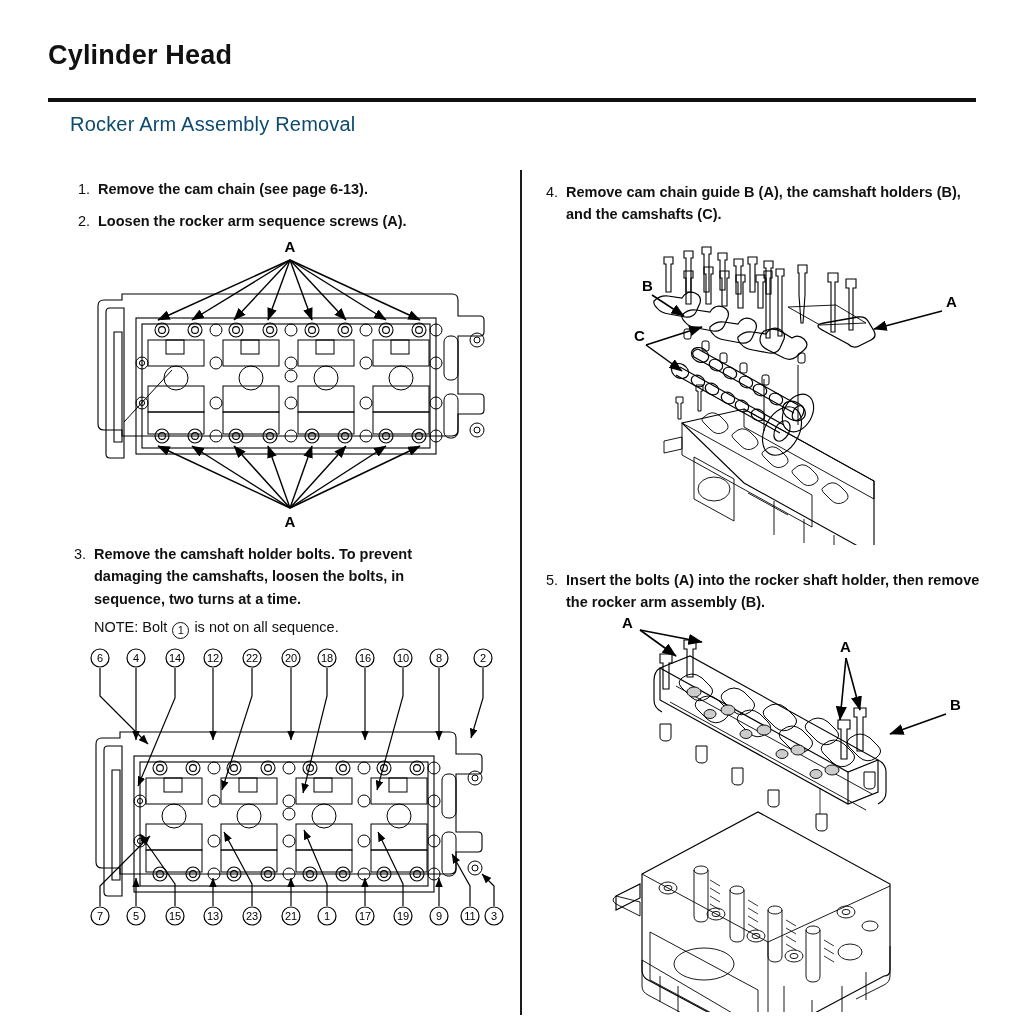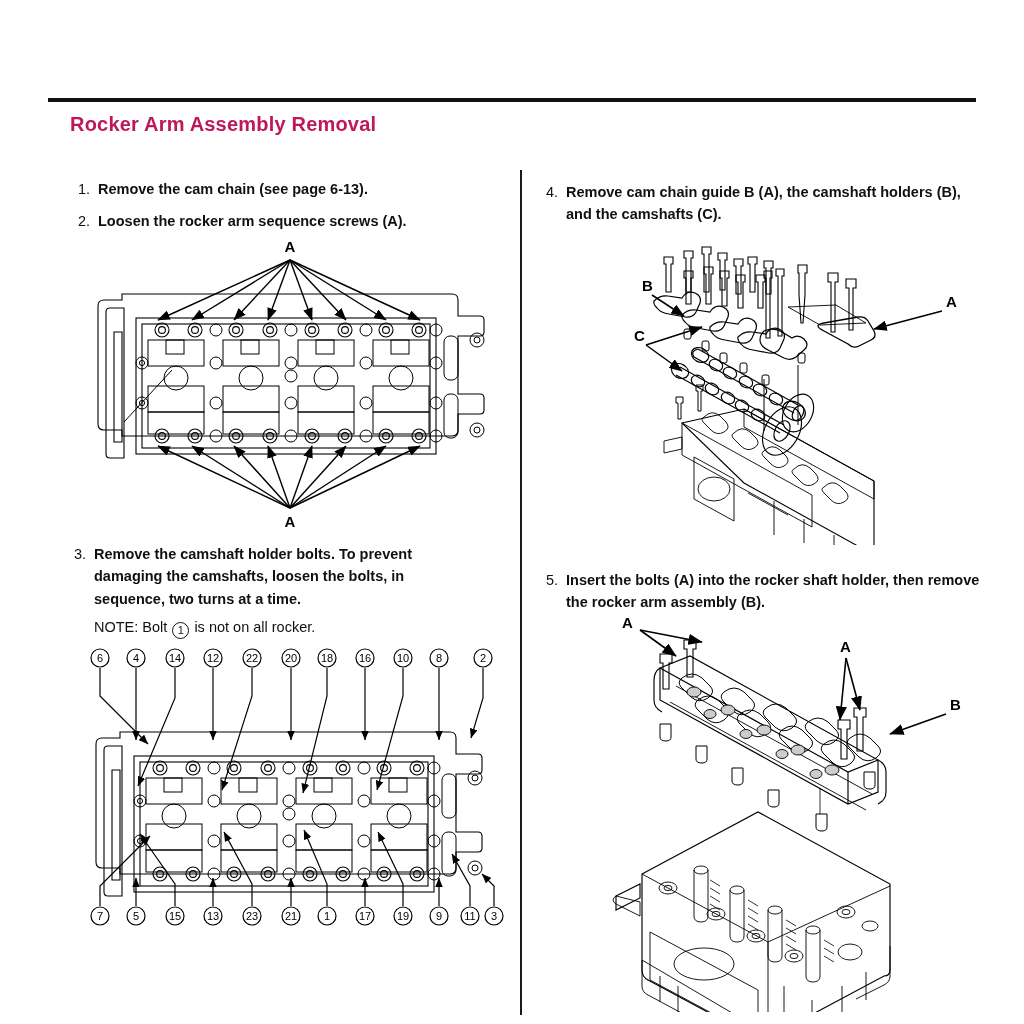--- a/index.html
+++ b/index.html
@@ -16,21 +16,21 @@
     position:absolute;left:48px;top:40px;
     font-size:27px;font-weight:bold;letter-spacing:.2px;
     color:#111;
   }
   .rule{
     position:absolute;left:48px;top:98px;width:928px;height:4px;
     background:#111;
   }
   .section-title{
     position:absolute;left:70px;top:113px;
-    font-size:20px;font-weight:bold;letter-spacing:.2px;color:#be185d;
+    font-size:20px;font-weight:normal;letter-spacing:.2px;color:#0c4a6e;
   }
 
   
   .divider{
     position:absolute;left:520px;top:170px;width:2px;height:845px;
     background:#1a1a1a;
   }
 
   
   .watermark{
@@ -66,20 +66,21 @@
   .f-botright{left:598px;top:612px;}
 
   
   text.lbl{font-family:"Liberation Sans",sans-serif;font-size:15px;font-weight:bold;fill:#000;}
 </style>
 </head>
 <body>
 
 <div class="page">
 
+  <div class="page-title">Cylinder Head</div>
   <div class="rule"></div>
   <div class="section-title">Rocker Arm Assembly Removal</div>
 
   <div class="divider"></div>
 
 
   <div class="step s1">
     <span class="num">1.</span>
     <span class="body">Remove the cam chain (see page 6-13).</span>
   </div>
@@ -229,21 +230,21 @@
     </svg>
   </div>
 
   <div class="step s3">
     <span class="num">3.</span>
     <span class="body">Remove the camshaft holder bolts. To prevent damaging the camshafts, loosen the bolts, in sequence, two turns at a time.</span>
   </div>
   <div class="note s3note">
     <span>NOTE: Bolt</span>
     <span class="circnum">1</span>
-    <span>is not on all rocker.</span>
+    <span>is not on all sequence.</span>
   </div>
 
   <div class="fig f-botleft">
     <svg width="430" height="290" viewBox="0 0 430 290">
       <defs>
         <marker id="ah2" markerWidth="8" markerHeight="6.5" refX="7.8" refY="3.25" orient="auto">
           <path d="M0,0 L8,3.25 L0,6.5 Z" fill="#000"></path>
         </marker>
       </defs>
 

